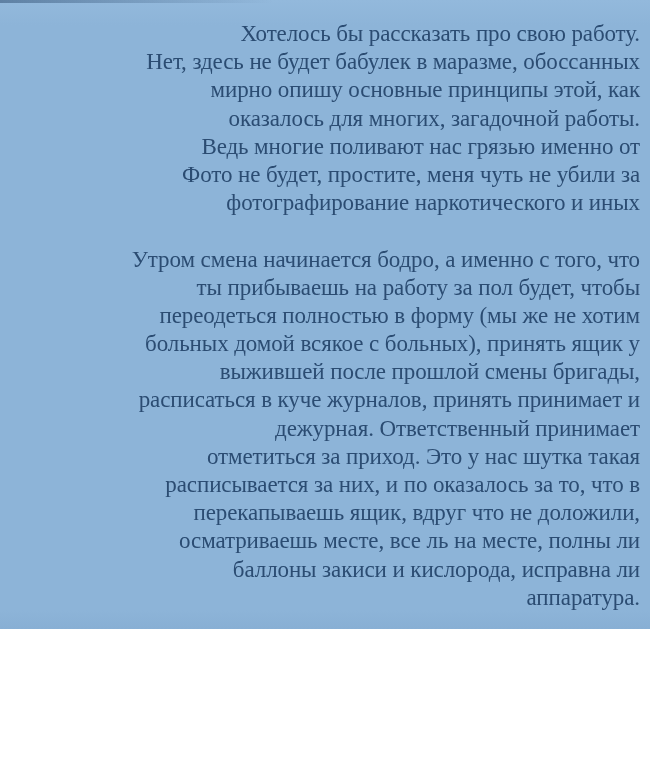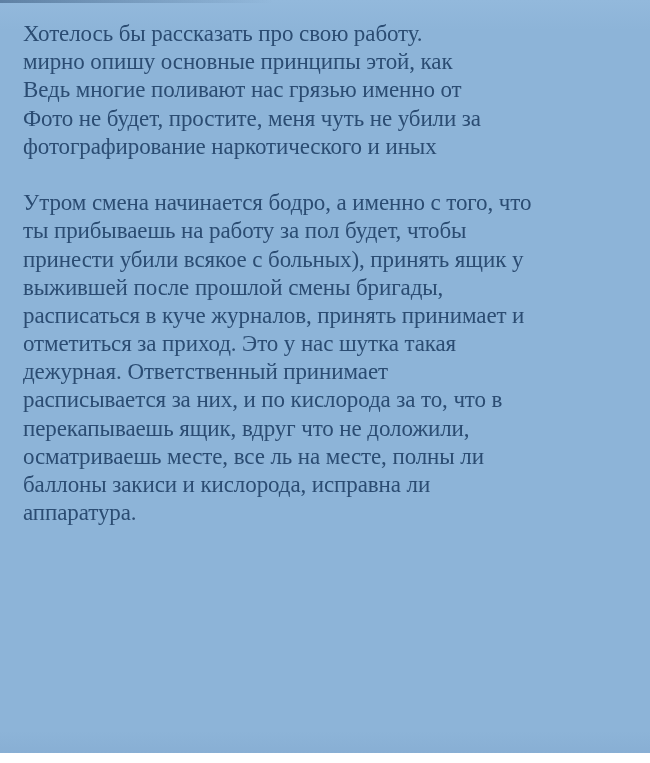--- a/index.html
+++ b/index.html
@@ -8,23 +8,24 @@
   }
   body {
     width: 650px;
     height: 763px;
     overflow: hidden;
     font-family: "Liberation Serif", "DejaVu Serif", serif;
   }
   .canvas {
     position: relative;
     width: 650px;
-    height: 753px;
+    height: 629px;
     background: linear-gradient(180deg, #93b9dc 0%, #8db4d8 4%, #8db4d8 97%, #88afd4 100%);
     overflow: hidden;
+    text-align: right;
   }
   .top-sliver {
     position: absolute;
     top: 0;
     left: 0;
     height: 3px;
     width: 42%;
     background: linear-gradient(90deg, rgba(43,73,108,0.50), rgba(43,73,108,0.0));
   }
   .text-block {
@@ -41,31 +42,34 @@
     height: 28.2px;
   }
 </style>
 </head>
 <body>
 
 <div class="canvas">
   <div class="top-sliver"></div>
   <div class="text-block" style="color: rgb(43, 76, 114);">
       <div class="line">Хотелось бы рассказать про свою работу.</div>
+      <div class="line">Нет, здесь не будет бабулек в маразме, обоссанных</div>
       <div class="line">мирно опишу основные принципы этой, как</div>
+      <div class="line">оказалось для многих, загадочной работы.</div>
       <div class="line">Ведь многие поливают нас грязью именно от</div>
       <div class="line">Фото не будет, простите, меня чуть не убили за</div>
       <div class="line">фотографирование наркотического и иных</div>
       <div class="line">&nbsp;</div>
       <div class="line">Утром смена начинается бодро, а именно с того, что</div>
       <div class="line">ты прибываешь на работу за пол будет, чтобы</div>
-      <div class="line">принести убили всякое с больных), принять ящик у</div>
+      <div class="line">переодеться полностью в форму (мы же не хотим</div>
+      <div class="line">больных домой всякое с больных), принять ящик у</div>
       <div class="line">выжившей после прошлой смены бригады,</div>
       <div class="line">расписаться в куче журналов, принять принимает и</div>
+      <div class="line">дежурная. Ответственный принимает</div>
       <div class="line">отметиться за приход. Это у нас шутка такая</div>
-      <div class="line">дежурная. Ответственный принимает</div>
-      <div class="line">расписывается за них, и по кислорода за то, что в</div>
+      <div class="line">расписывается за них, и по оказалось за то, что в</div>
       <div class="line">перекапываешь ящик, вдруг что не доложили,</div>
       <div class="line">осматриваешь месте, все ль на месте, полны ли</div>
       <div class="line">баллоны закиси и кислорода, исправна ли</div>
       <div class="line">аппаратура.</div>
     </div>
 </div>
 
 </body></html>

